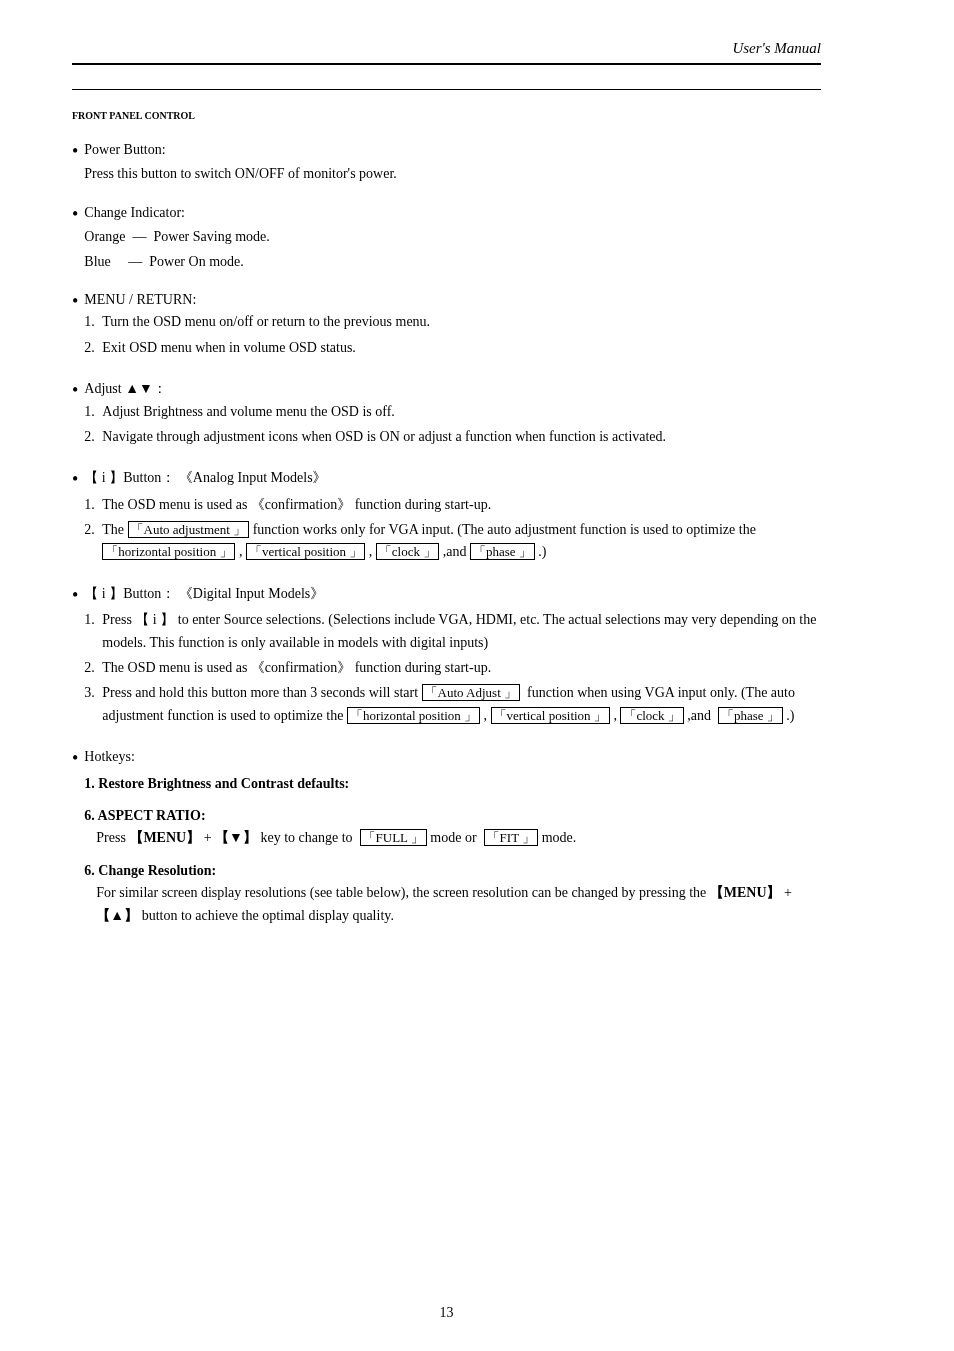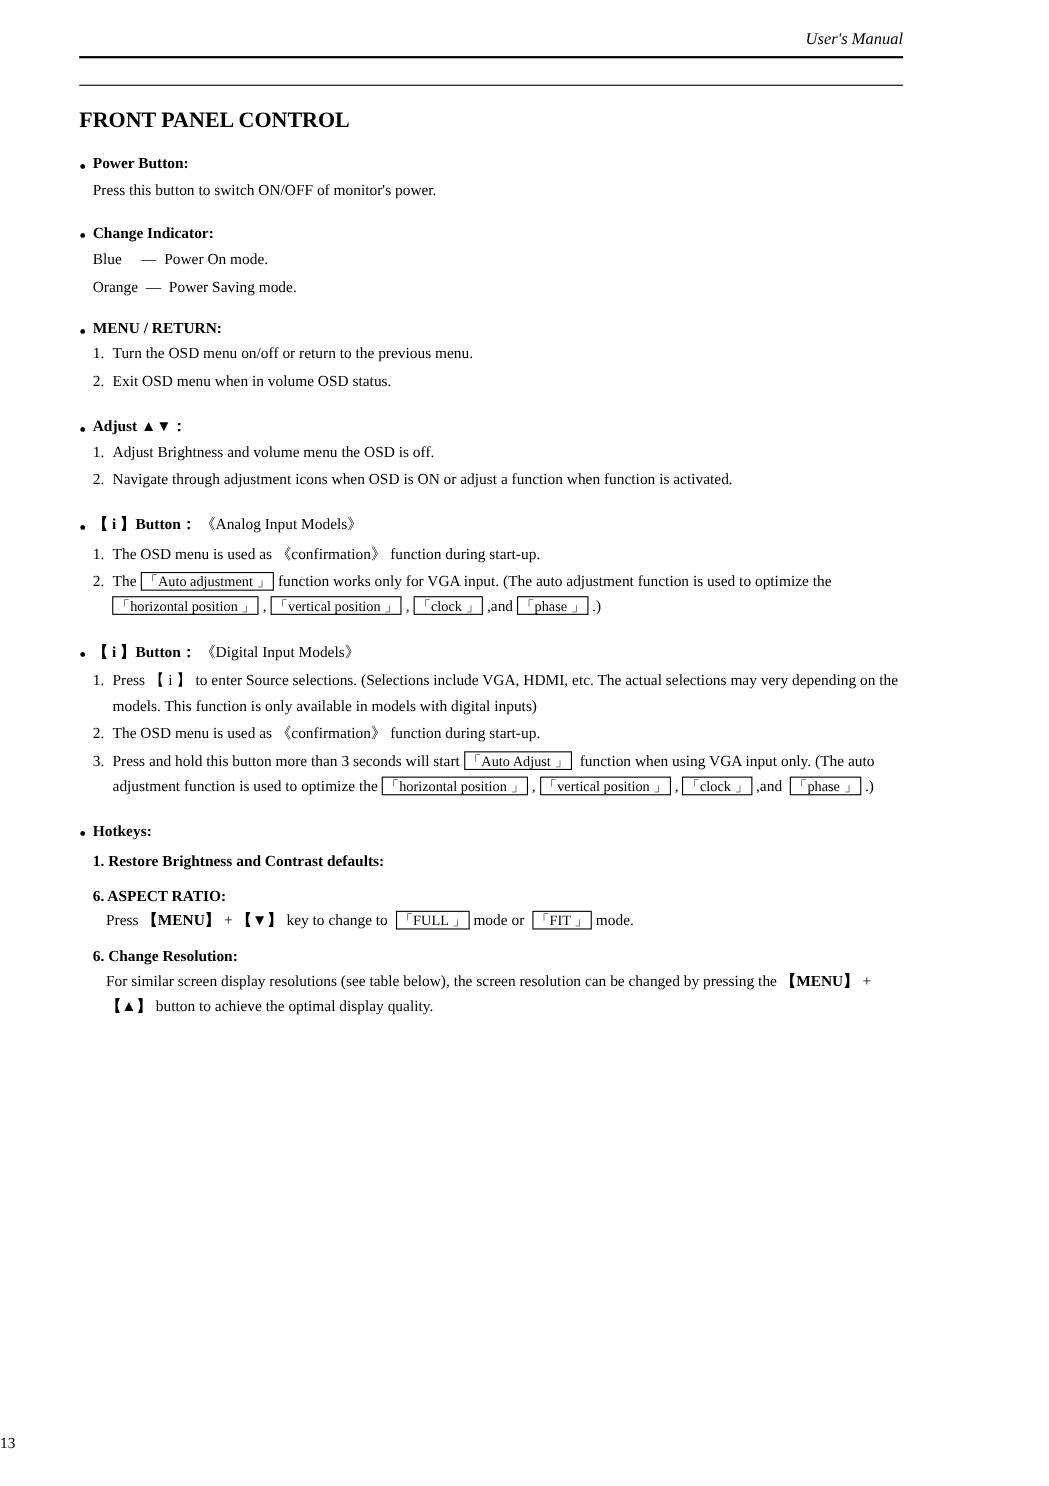--- a/index.html
+++ b/index.html
@@ -8,38 +8,38 @@
       font-family: "Times New Roman", Times, serif;
       font-size: 14px;
       color: #000;
       width: 954px;
       min-height: 1351px;
       position: relative;
     }
     .page {
       width: 893px;
       min-height: 1351px;
-      padding: 28px 72px 60px 72px;
+      padding: 40px 72px 60px 72px;
       position: relative;
     }
     .header {
       display: flex;
       justify-content: flex-end;
       align-items: center;
       border-bottom: 2px solid #000;
       padding-bottom: 6px;
       margin-bottom: 24px;
     }
     .header-title {
       font-style: italic;
       font-size: 15px;
       font-weight: normal;
     }
     .section-title {
-      font-size: 20px;
+      font-size: 10px;
       font-weight: bold;
       margin-bottom: 18px;
     }
     .content {
       line-height: 1.6;
     }
     .bullet-section {
       margin-bottom: 16px;
       display: flex;
       align-items: flex-start;
@@ -47,21 +47,21 @@
     .bullet {
       font-size: 18px;
       margin-right: 6px;
       line-height: 1.4;
       flex-shrink: 0;
     }
     .bullet-content {
       flex: 1;
     }
     .bullet-label {
-      font-weight: bold;
+      font-weight: normal;
       font-size: 14px;
     }
     .bullet-label-normal {
       font-size: 14px;
     }
     .bullet-text {
       font-size: 14px;
       margin-top: 2px;
     }
     .sub-item {
@@ -90,21 +90,21 @@
     .hotkey-sub-text {
       font-size: 14px;
       padding-left: 0;
       line-height: 1.6;
     }
     .footer {
       position: absolute;
       bottom: 30px;
       left: 0;
       right: 0;
-      text-align: left;
+      text-align: center;
       font-size: 14px;
     }
     .divider-top {
       border-top: 1.5px solid #000;
       margin-bottom: 0;
     }
     .bold { font-weight: bold; }
   </style>
 </head>
 <body>
@@ -126,22 +126,22 @@
       <div class="bullet-content">
         <span class="bullet-label">Power Button:</span>
         <div class="bullet-text">Press this button to switch ON/OFF of monitor's power.</div>
       </div>
     </div>
 
     <div class="bullet-section">
       <span class="bullet">•</span>
       <div class="bullet-content">
         <span class="bullet-label">Change Indicator:</span>
+        <div class="bullet-text">Orange &nbsp;— &nbsp;Power Saving mode.</div>
         <div class="bullet-text">Blue&nbsp;&nbsp;&nbsp;&nbsp; —&nbsp; Power On mode.</div>
-        <div class="bullet-text">Orange &nbsp;— &nbsp;Power Saving mode.</div>
       </div>
     </div>
 
     <div class="bullet-section">
       <span class="bullet">•</span>
       <div class="bullet-content">
         <span class="bullet-label">MENU / RETURN:</span>
         <div class="sub-item">
           <span class="sub-item-num">1.</span>
           <span class="sub-item-text">Turn the OSD menu on/off or return to the previous menu.</span>

